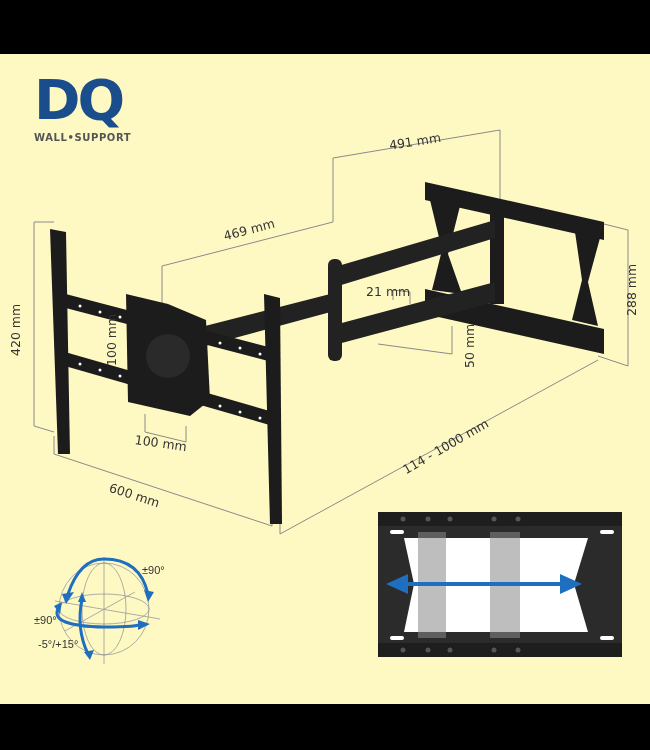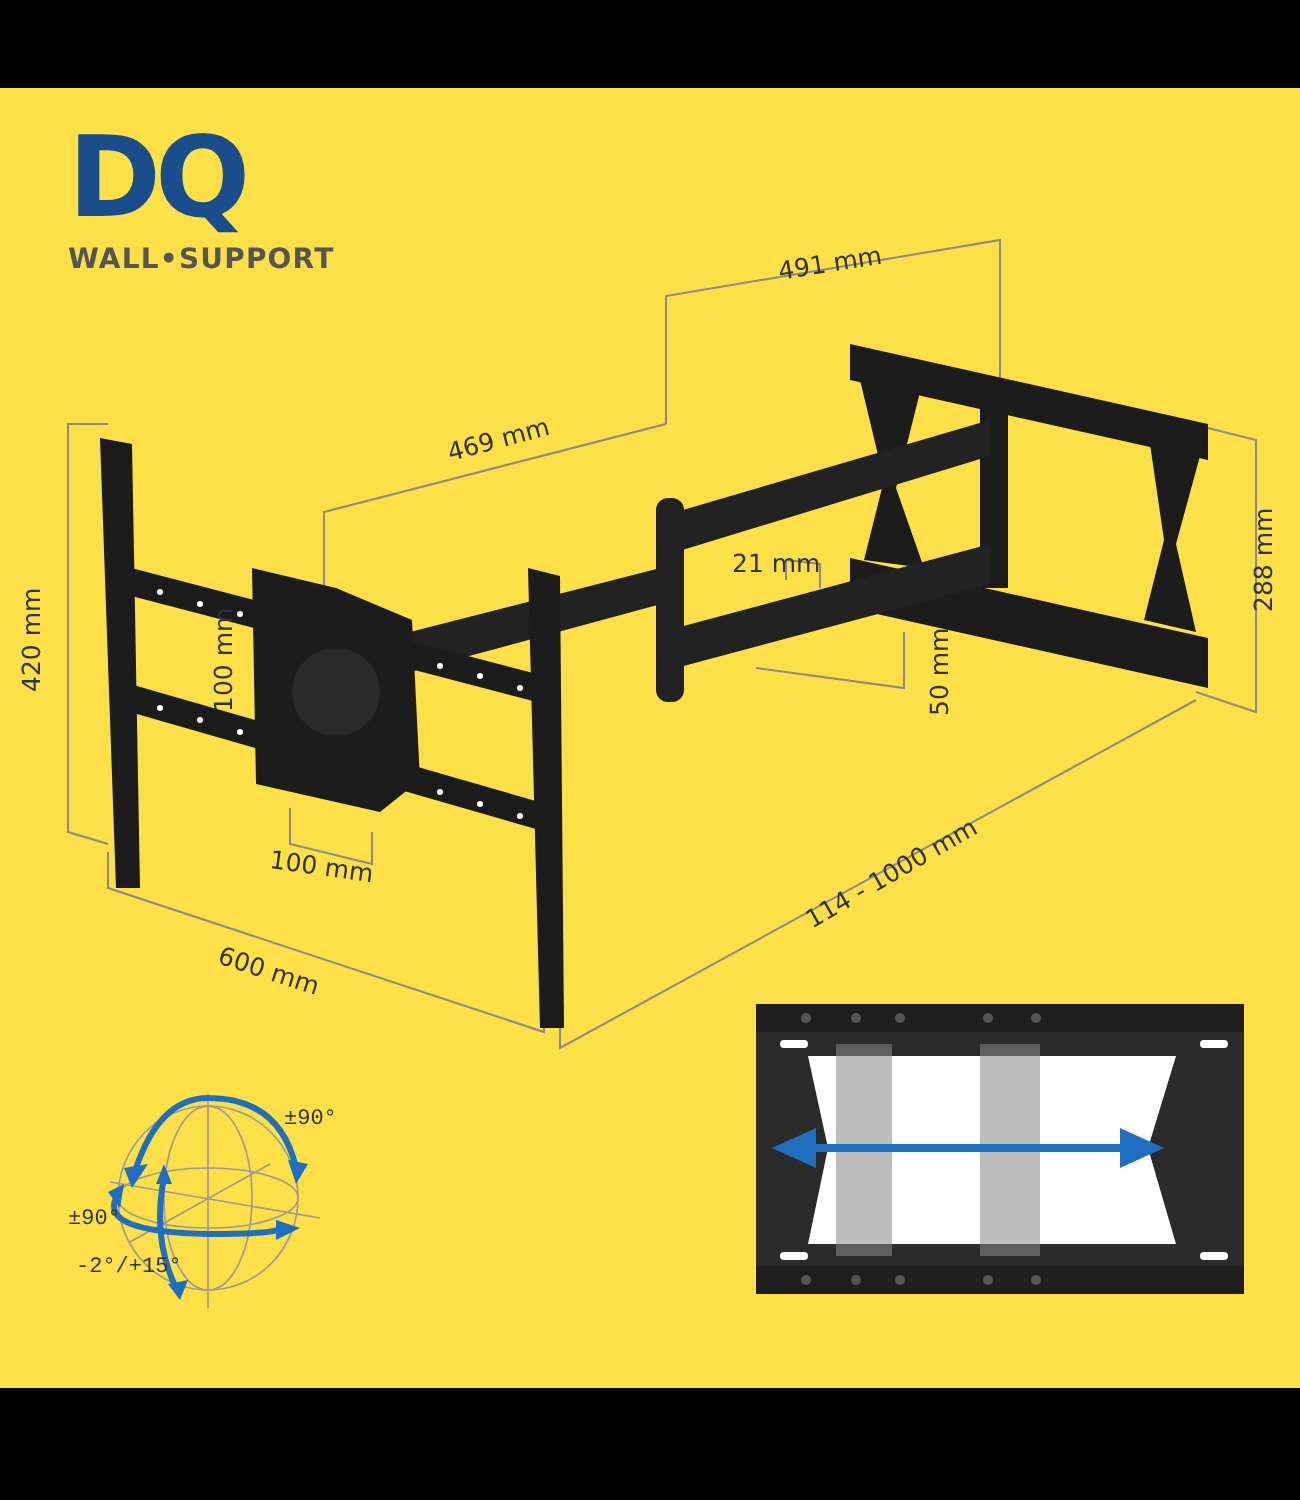--- a/index.html
+++ b/index.html
@@ -1,23 +1,23 @@
 <!DOCTYPE html>
 <html><head>
 <meta charset="utf-8">
 <style>
   html, body { margin:0; padding:0; }
   body { width:650px; height:750px; background:#000; position:relative; overflow:hidden; font-family:"DejaVu Sans", sans-serif; }
-  .canvas { position:absolute; left:0; top:44px; width:650px; height:650px; background:#fde047; overflow:hidden; }
+  .canvas { position:absolute; left:0; top:54px; width:650px; height:650px; background:#fef9c3; overflow:hidden; }
   .logo { position:absolute; left:34px; top:18px; width:120px; height:80px; }
   .logo-mark { position:absolute; left:0; top:0; font-family:"DejaVu Sans", sans-serif; font-weight:bold; font-size:56px; letter-spacing:-3px; color:#1a4d8c; line-height:56px; }
-  .logo-sub { position:absolute; left:0; top:60px; font-family:"DejaVu Sans", sans-serif; font-size:14px; font-weight:bold; color:#555; letter-spacing:0.6px; white-space:nowrap; }
+  .logo-sub { position:absolute; left:0; top:60px; font-family:"DejaVu Sans", sans-serif; font-size:10px; font-weight:bold; color:#555; letter-spacing:0.6px; white-space:nowrap; }
   .dim { position:absolute; font-family:"DejaVu Sans", sans-serif; font-size:12.5px; color:#333; white-space:nowrap; transform-origin:left top; }
   svg.main { position:absolute; left:0; top:0; }
-  .angle { position:absolute; font-size:11px; color:#333; font-family:Liberation Mono, monospace; white-space:nowrap; }
+  .angle { position:absolute; font-size:11px; color:#333; font-family:Liberation Sans, sans-serif; white-space:nowrap; }
   .inset { position:absolute; left:378px; top:458px; width:244px; height:145px; background:#fff; }
 </style>
 </head>
 <body>
 
 <div class="canvas">
 
   <div class="logo">
     <div class="logo-mark">DQ</div>
     <div class="logo-sub">WALL•SUPPORT</div>
@@ -115,21 +115,21 @@
   <div class="dim" style="left:8px;top:302px;transform:rotate(-90deg);">420 mm</div>
   <div class="dim" style="left:112px;top:426px;transform:rotate(18deg);">600 mm</div>
   <div class="dim" style="left:104px;top:312px;transform:rotate(-90deg);">100 mm</div>
   <div class="dim" style="left:136px;top:378px;transform:rotate(8deg);">100 mm</div>
   <div class="dim" style="left:366px;top:230px;">21 mm</div>
   <div class="dim" style="left:462px;top:314px;transform:rotate(-90deg);">50 mm</div>
   <div class="dim" style="left:400px;top:410px;transform:rotate(-30deg);">114 - 1000 mm</div>
 
   <div class="angle" style="left:142px;top:510px;">±90°</div>
   <div class="angle" style="left:34px;top:560px;">±90°</div>
-  <div class="angle" style="left:38px;top:584px;">-2°/+15°</div>
+  <div class="angle" style="left:38px;top:584px;">-5°/+15°</div>
 
   <div class="inset">
     <svg width="244" height="145" viewBox="0 0 244 145">
       <rect x="0" y="0" width="244" height="145" fill="#2b2b2b"></rect>
       <rect x="0" y="0" width="244" height="14" fill="#1e1e1e"></rect>
       <rect x="0" y="131" width="244" height="14" fill="#1e1e1e"></rect>
       <path d="M26,26 L210,26 L196,72 L210,120 L26,120 L36,72 Z" fill="#fff"></path>
       <rect x="40" y="20" width="28" height="106" fill="#888" opacity="0.55"></rect>
       <rect x="112" y="20" width="30" height="106" fill="#888" opacity="0.55"></rect>
       <g fill="#fff">

